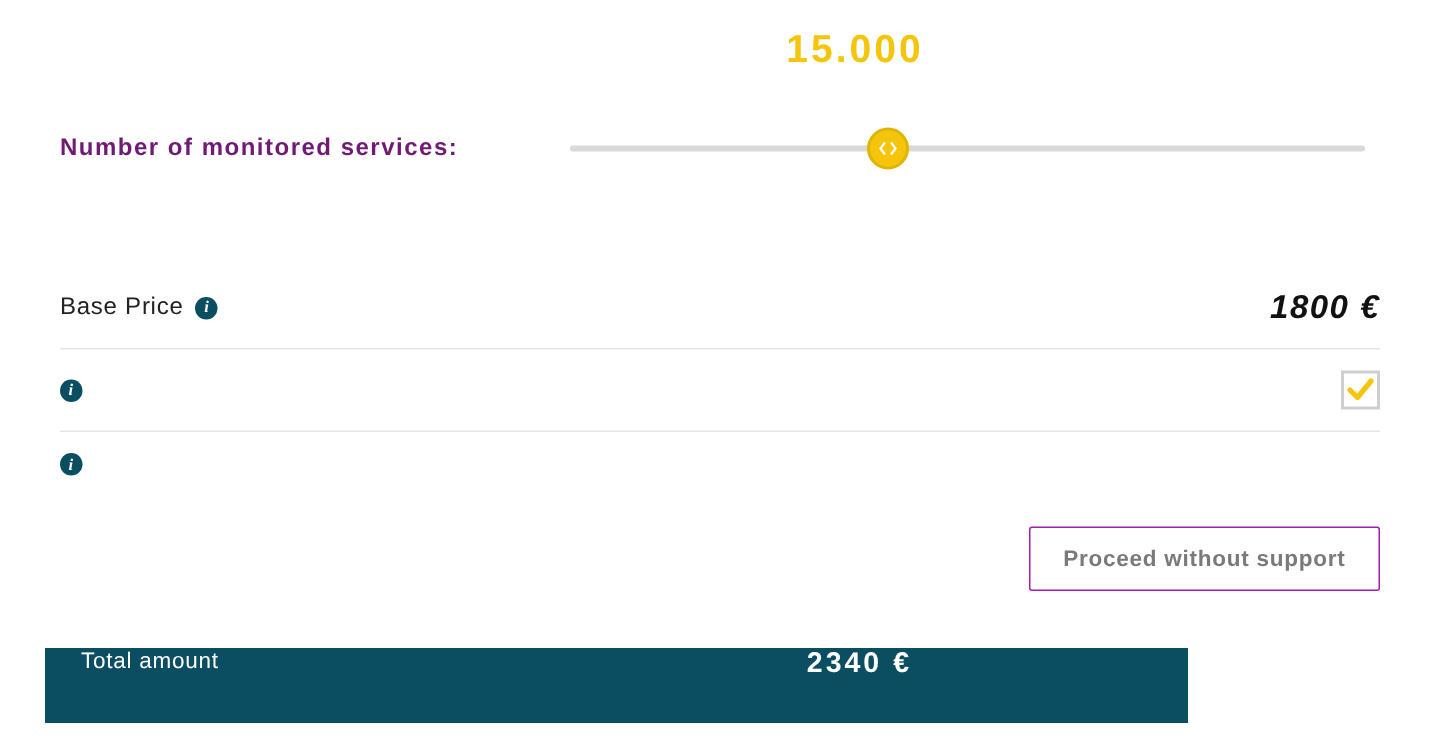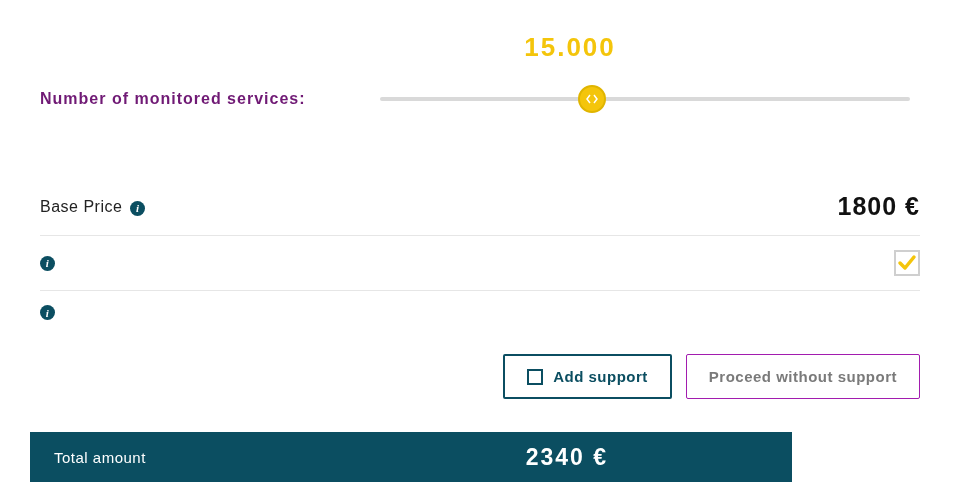--- a/index.html
+++ b/index.html
@@ -8,21 +8,21 @@
     background: #fff;
     width: 960px;
     height: 501px;
     position: relative;
   }
   .container { padding: 30px 40px 0 40px; }
 
   
   .slider-value {
     position: absolute;
-    top: 32px;
+    top: 17px;
     left: 570px;
     transform: translateX(-50%);
     color: #f4c50b;
     font-size: 26px;
     font-weight: 700;
     letter-spacing: 2px;
   }
   .slider-row {
     position: relative;
     margin-top: 60px;
@@ -71,21 +71,21 @@
   .rows { margin-top: 70px; }
   .row {
     display: flex;
     align-items: center;
     padding: 14px 0;
     border-bottom: 1px solid #e6e6e6;
   }
   .row:last-of-type { border-bottom: none; }
   .row-label {
     display: flex;
-    align-items: flex-end;
+    align-items: center;
     gap: 8px;
     font-size: 16px;
     letter-spacing: 0.5px;
     color: #222;
     font-stretch: condensed;
     width: 55%;
   }
   .info-icon {
     width: 15px; height: 15px;
     border-radius: 50%;
@@ -112,27 +112,28 @@
     border: 2px solid #cfcfcf;
     display: inline-flex;
     align-items: center;
     justify-content: center;
     cursor: pointer;
     background: #fff;
   }
   .chk.checked svg { display: block; }
   .chk svg { display: none; }
   .price-val {
-    font-size: 25px;
+    font-size: 22px;
     font-weight: 700;
     letter-spacing: 1px;
     color: #111;
     font-stretch: condensed;
     min-width: 100px;
     text-align: right;
+    font-style: italic;
   }
   .row-base .price-val { min-width: 0; margin-right: 0; }
 
   
   .actions {
     display: flex;
     justify-content: flex-end;
     gap: 14px;
     margin-top: 20px;
   }
@@ -167,31 +168,30 @@
   
   .total-bar {
     position: absolute;
     left: 30px;
     top: 432px;
     width: 762px;
     height: 50px;
     background: #0b4e61;
     color: #fff;
     display: flex;
-    align-items: center;
     justify-content: space-between;
     padding: 0 24px;
   }
   .total-label {
     font-size: 15px;
     letter-spacing: 0.5px;
     font-stretch: condensed;
   }
   .total-value {
-    font-size: 23px;
+    font-size: 19px;
     font-weight: 700;
     letter-spacing: 2px;
     font-stretch: condensed;
     margin-right: 160px;
   }
 </style>
 </head>
 <body>
 
 <div class="container">
@@ -239,24 +239,20 @@
 
     <div class="row">
       <div class="row-label">
         <span class="info-icon">i</span>
       </div>
     </div>
 
   </div>
 
   <div class="actions">
-    <button class="btn btn-primary">
-      <span class="btn-square"></span>
-      <span>Add support</span>
-    </button>
     <button class="btn btn-secondary">
       <span>Proceed without support</span>
     </button>
   </div>
 
 </div>
 
 <div class="total-bar">
   <span class="total-label">Total amount</span>
   <span class="total-value">2340 €</span>

